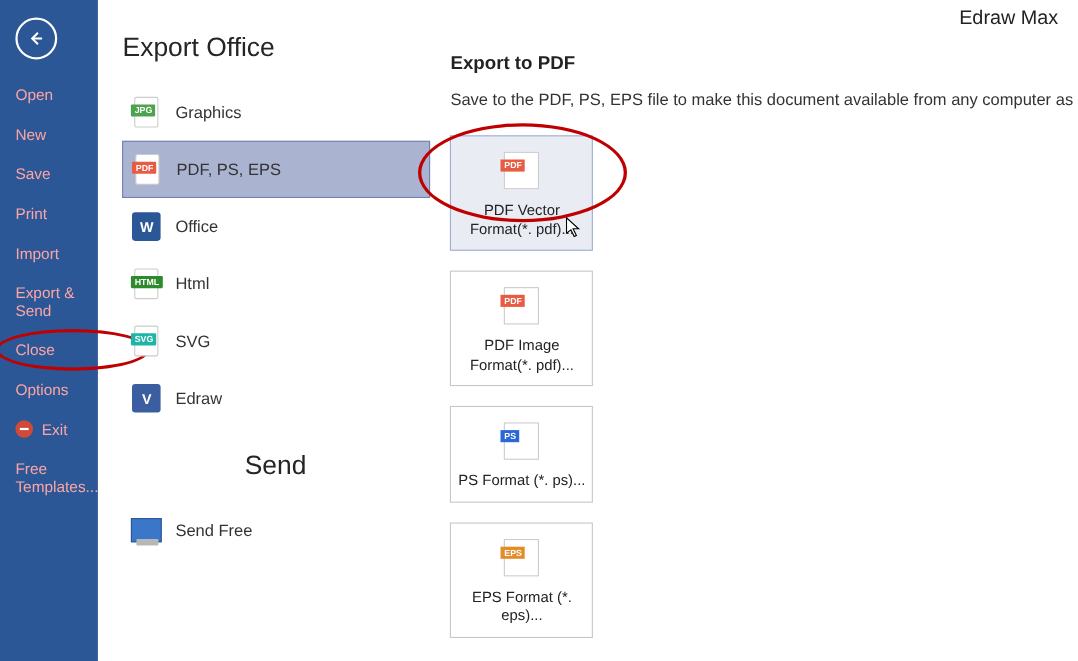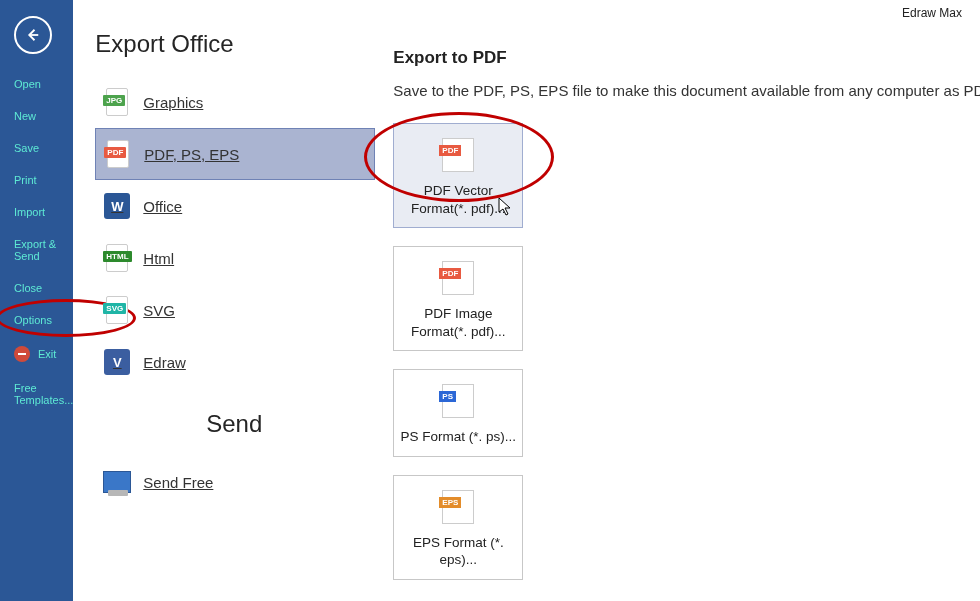--- a/index.html
+++ b/index.html
@@ -4,21 +4,21 @@
 <style>
   * { box-sizing: border-box; margin: 0; padding: 0; font-family: "Segoe UI", Arial, sans-serif; }
   html, body { width: 980px; height: 601px; overflow: hidden; background: #fff; }
 
   .app { display: flex; width: 100%; height: 100%; position: relative; }
 
   
   .app-title {
     position: absolute;
     top: 6px; right: 18px;
-    font-size: 12px;
+    font-size: 18px;
     color: #222;
   }
 
   
   .sidebar {
     width: 158px;
     background: #2b5796;
     color: #fff;
     display: flex;
     flex-direction: column;
@@ -28,22 +28,22 @@
   .back-circle {
     width: 38px; height: 38px;
     border: 2px solid #fff;
     border-radius: 50%;
     margin: 6px 0 14px 14px;
     display: flex; align-items: center; justify-content: center;
     cursor: pointer;
   }
   .back-circle svg { width: 18px; height: 18px; fill: none; stroke: #fff; stroke-width: 2.4; }
   .side-item {
-    font-size: 11px;
-    color: #5eead4;
+    font-size: 14px;
+    color: #fca5a5;
     padding: 10px 0 10px 14px;
     cursor: pointer;
     display: flex; align-items: center;
     position: relative;
   }
   .side-item .exit-dot {
     width: 16px; height: 16px;
     border-radius: 50%;
     background: #d04a3a;
     display: inline-flex; align-items: center; justify-content: center;
@@ -72,21 +72,20 @@
     margin-bottom: 18px;
   }
   .list-item {
     display: flex; align-items: center;
     height: 52px;
     padding-left: 8px;
     cursor: pointer;
     width: 280px;
     color: #333;
     font-size: 15px;
-    text-decoration: underline;
   }
   .list-item.selected {
     background: #aab4d1;
     border: 1px solid #6f82b5;
   }
   .list-item .file-icon {
     width: 28px; height: 28px;
     margin-right: 12px;
     display: flex; align-items: center; justify-content: center;
   }

